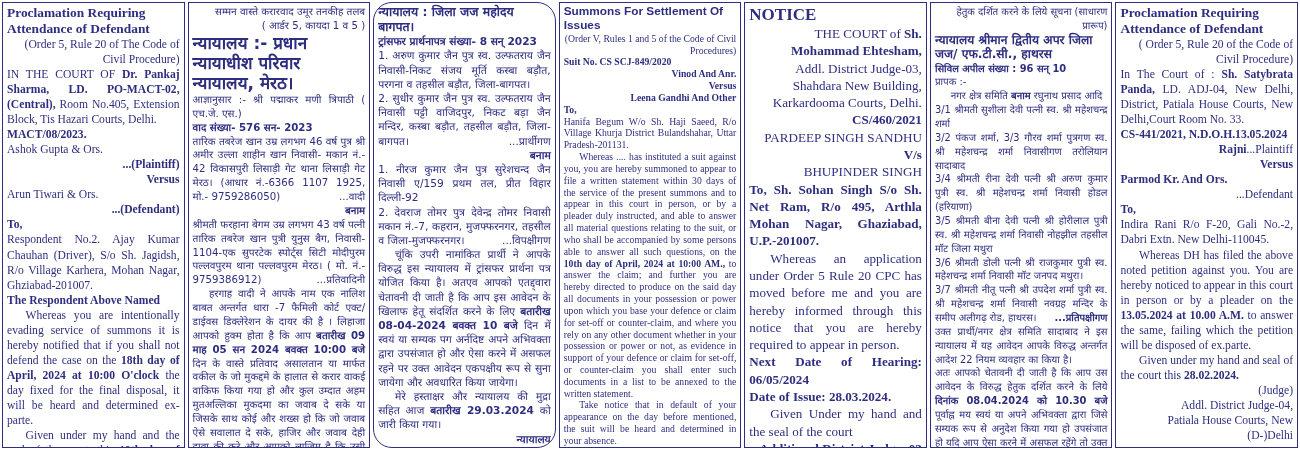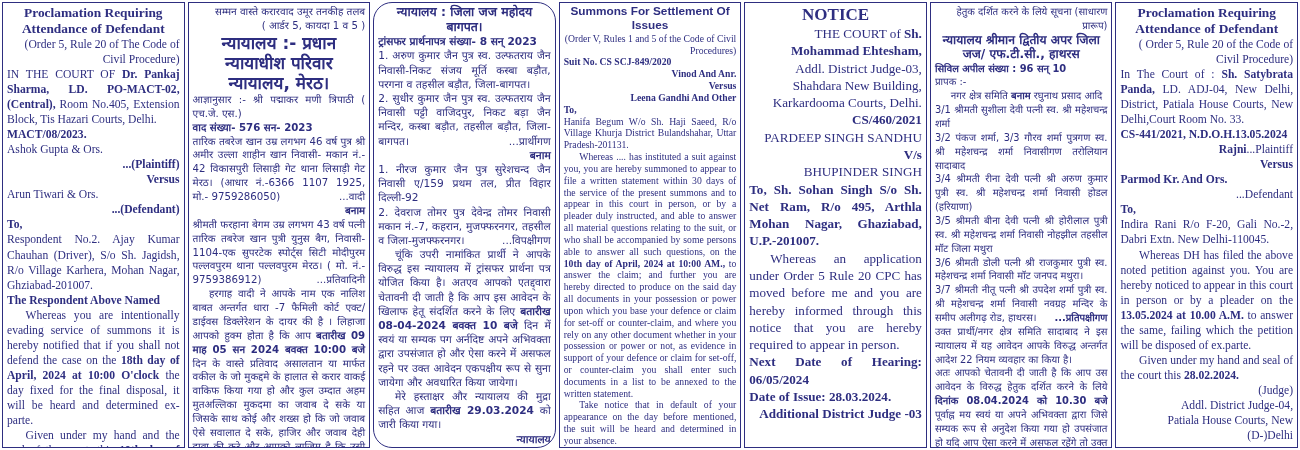--- a/index.html
+++ b/index.html
@@ -11,21 +11,21 @@
   .notice{
     flex:1 1 0;border:1.5px solid var(--ink,#2e2e80);
     padding:2px 4px;overflow:hidden;box-sizing:border-box;
     background:var(--paper,#ffffff);
   }
   .en{font-family:"Liberation Serif", serif;}
   .hi{font-family:"DejaVu Sans", sans-serif;}
   .blk{margin:0;}
   .b{font-weight:bold;}
   .tail{float:right;}
-  .title{text-align:center;font-weight:bold;line-height:1.18;}
+  .title{font-weight:bold;line-height:1.18;}
   .center{text-align:right;}
   .p,.pind{text-align:justify;}
   .pind{text-indent:1.6em;}
   .right{text-align:right;}
   .split{display:flex;justify-content:flex-end;align-items:baseline;}
 
   .n1{font-size:11.6px;line-height:1.3;}
   .n1 .title{font-size:13.4px;}
   .n2{font-size:10.2px;line-height:1.36;}
   .n2 .title{font-size:17px;}
@@ -101,20 +101,21 @@
       <div class="blk center"><span>THE COURT of </span><span class="b">Sh. Mohammad Ehtesham,</span></div>
       <div class="blk center"><span>Addl. District Judge-03, Shahdara New Building, Karkardooma Courts, Delhi.</span></div>
       <div class="blk center"><span class="b">CS/460/2021</span></div>
       <div class="blk center"><span>PARDEEP SINGH SANDHU</span></div>
       <div class="blk center"><span class="b">V/s</span></div>
       <div class="blk center"><span>BHUPINDER SINGH</span></div>
       <div class="blk p"><span class="b">To, Sh. Sohan Singh S/o Sh. Net Ram, R/o 495, Arthla Mohan Nagar, Ghaziabad, U.P.-201007.</span></div>
       <div class="blk pind"><span>Whereas an application under Order 5 Rule 20 CPC has moved before me and you are hereby informed through this notice that you are hereby required to appear in person.</span></div>
       <div class="blk p"><span class="b">Next Date of Hearing: 06/05/2024</span></div>
       <div class="blk p"><span class="b">Date of Issue: 28.03.2024.</span></div>
+      <div class="blk pind"><span>Given Under my hand and the seal of the court</span></div>
       <div class="blk right"><span class="b">Additional District Judge -03</span></div>
     </section>
     <section class="notice n6 hi">
       <div class="blk center"><span>हेतुक दर्शित करने के लिये सूचना (साधारण प्रारूप)</span></div>
       <div class="blk title"><span class="b">न्यायालय श्रीमान द्वितीय अपर जिला जज/ एफ.टी.सी., हाथरस</span></div>
       <div class="blk p"><span class="b">सिविल अपील संख्या : 96 सन् 10</span></div>
       <div class="blk p"><span>प्रापक :-</span></div>
       <div class="blk pind"><span>नगर क्षेत्र समिति </span><span class="b">बनाम</span><span> रघुनाथ प्रसाद आदि</span></div>
       <div class="blk p"><span>3/1 श्रीमती सुशीला देवी पत्नी स्व. श्री महेशचन्द्र शर्मा</span></div>
       <div class="blk p"><span>3/2 पंकज शर्मा, 3/3 गौरव शर्मा पुत्रगण स्व. श्री महेशचन्द्र शर्मा निवासीगण तरोलियान सादाबाद</span></div>

